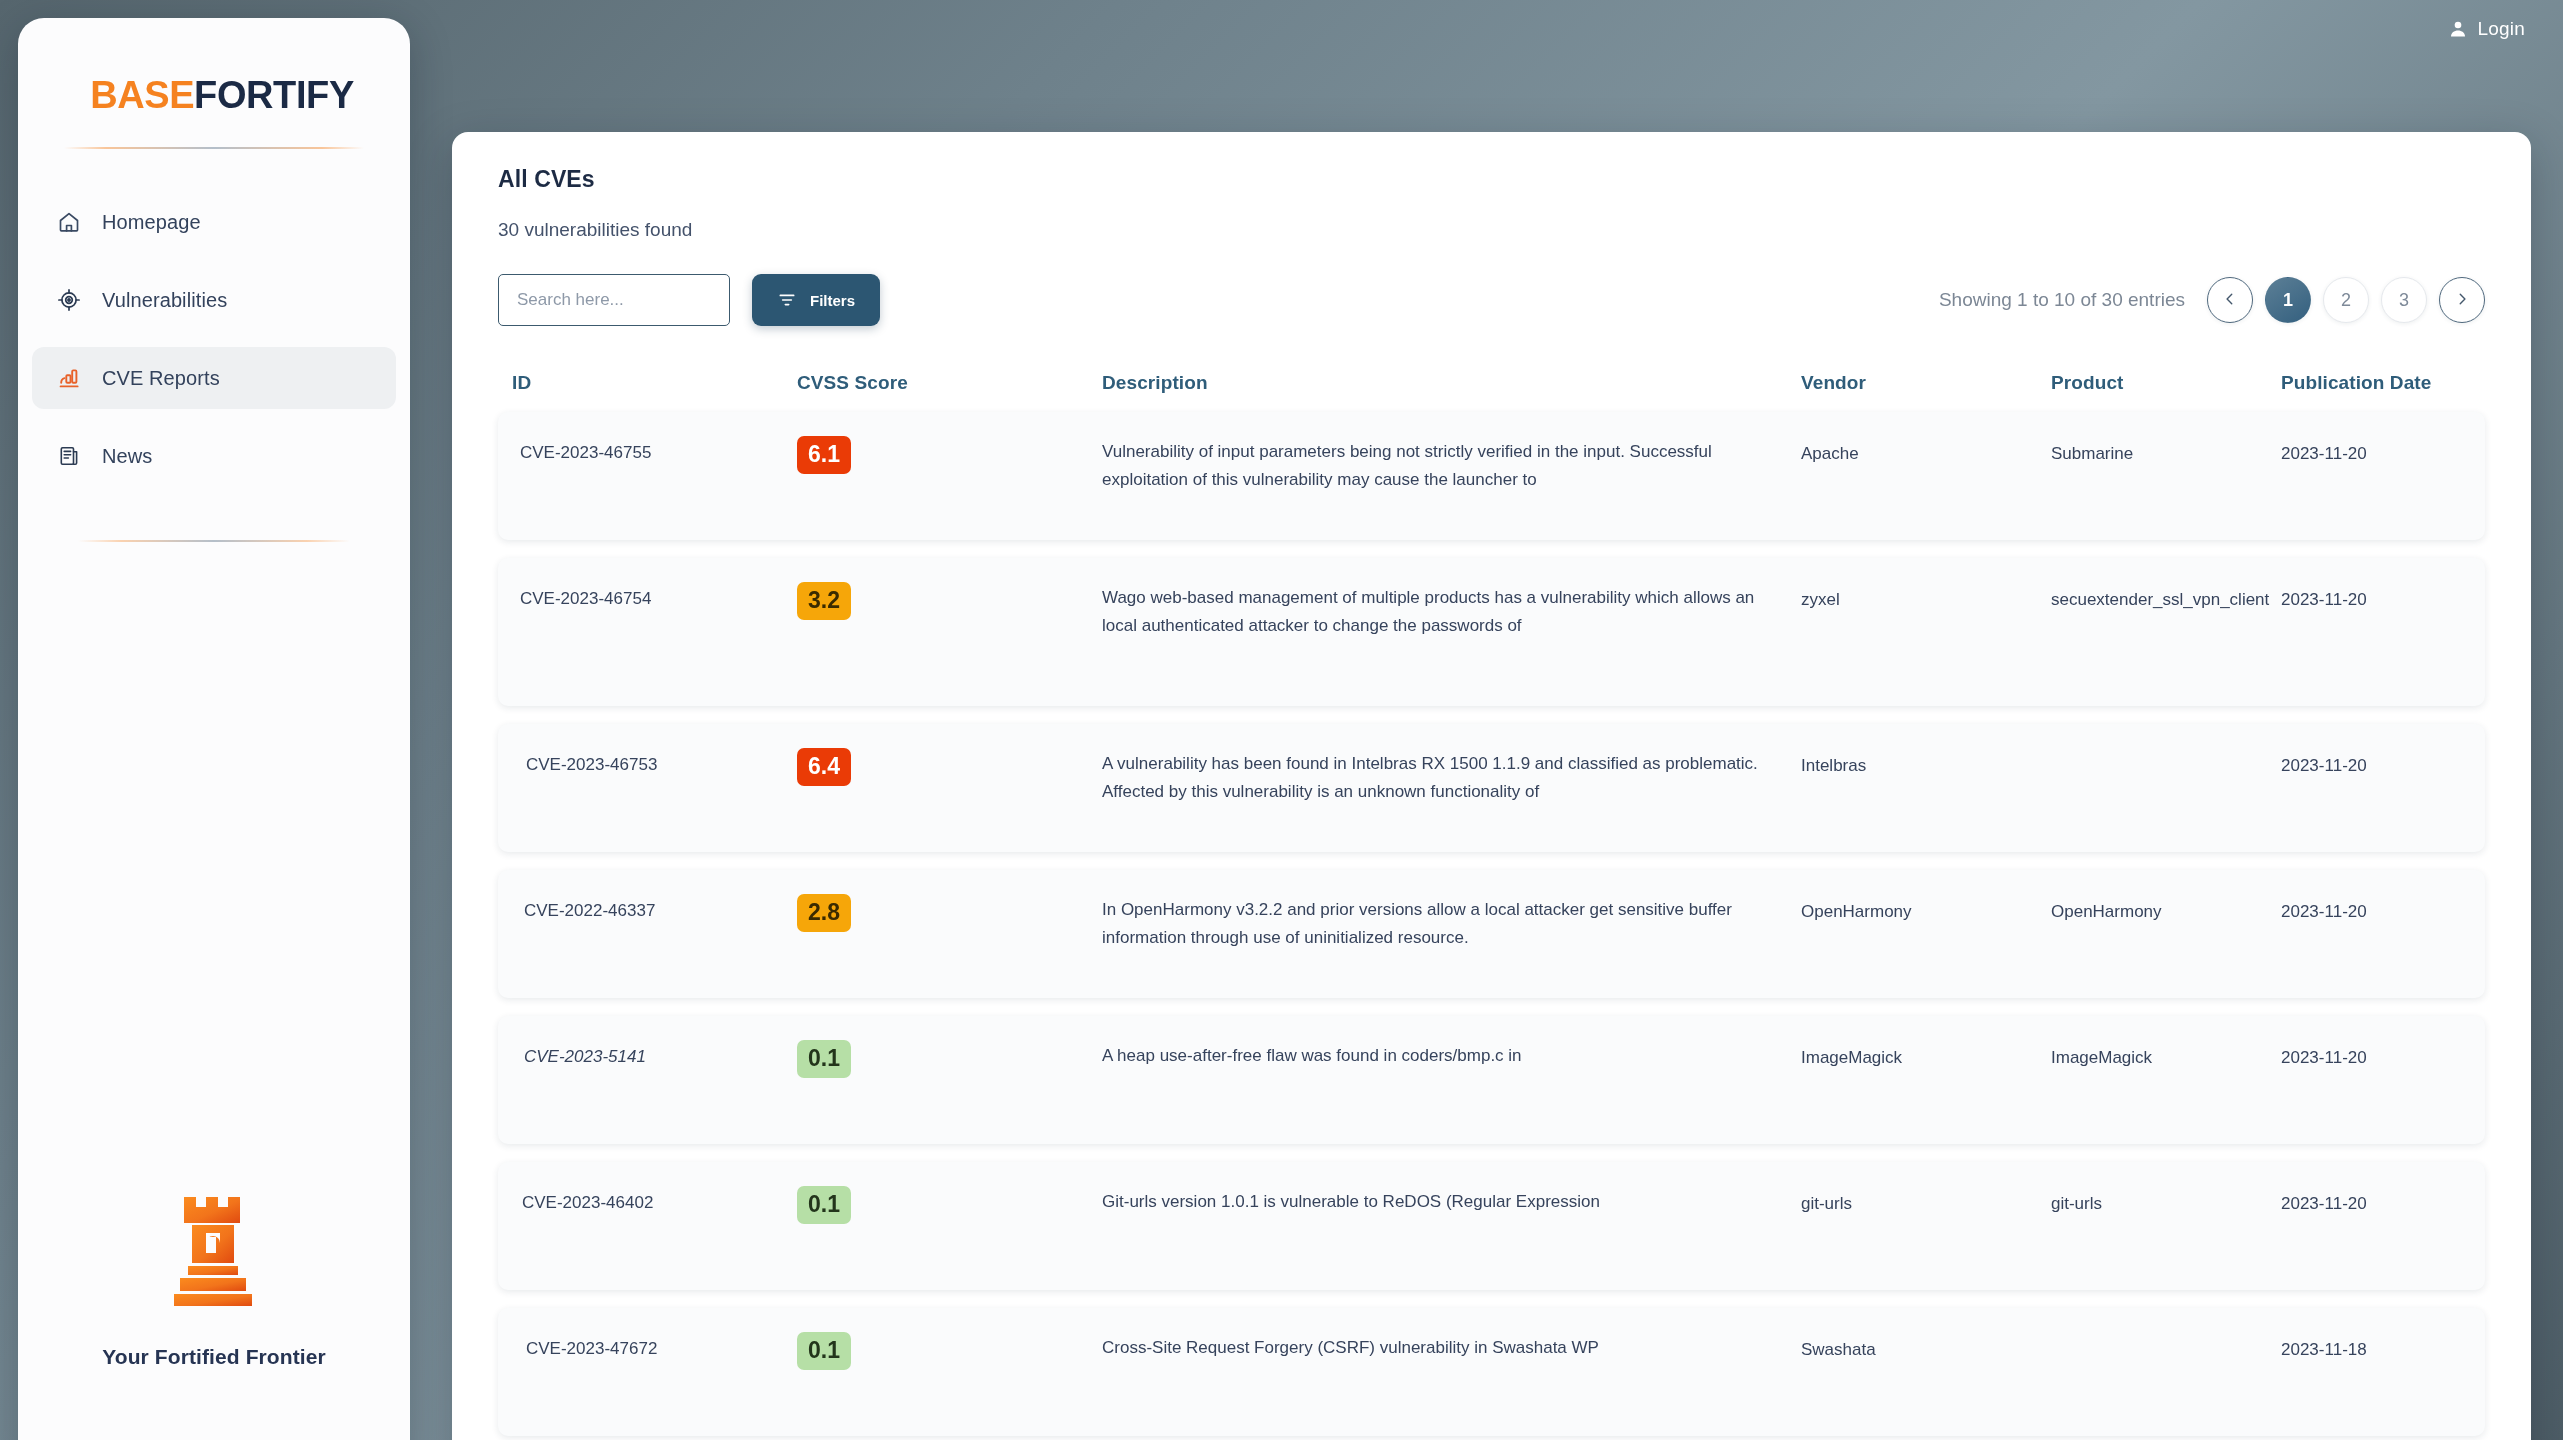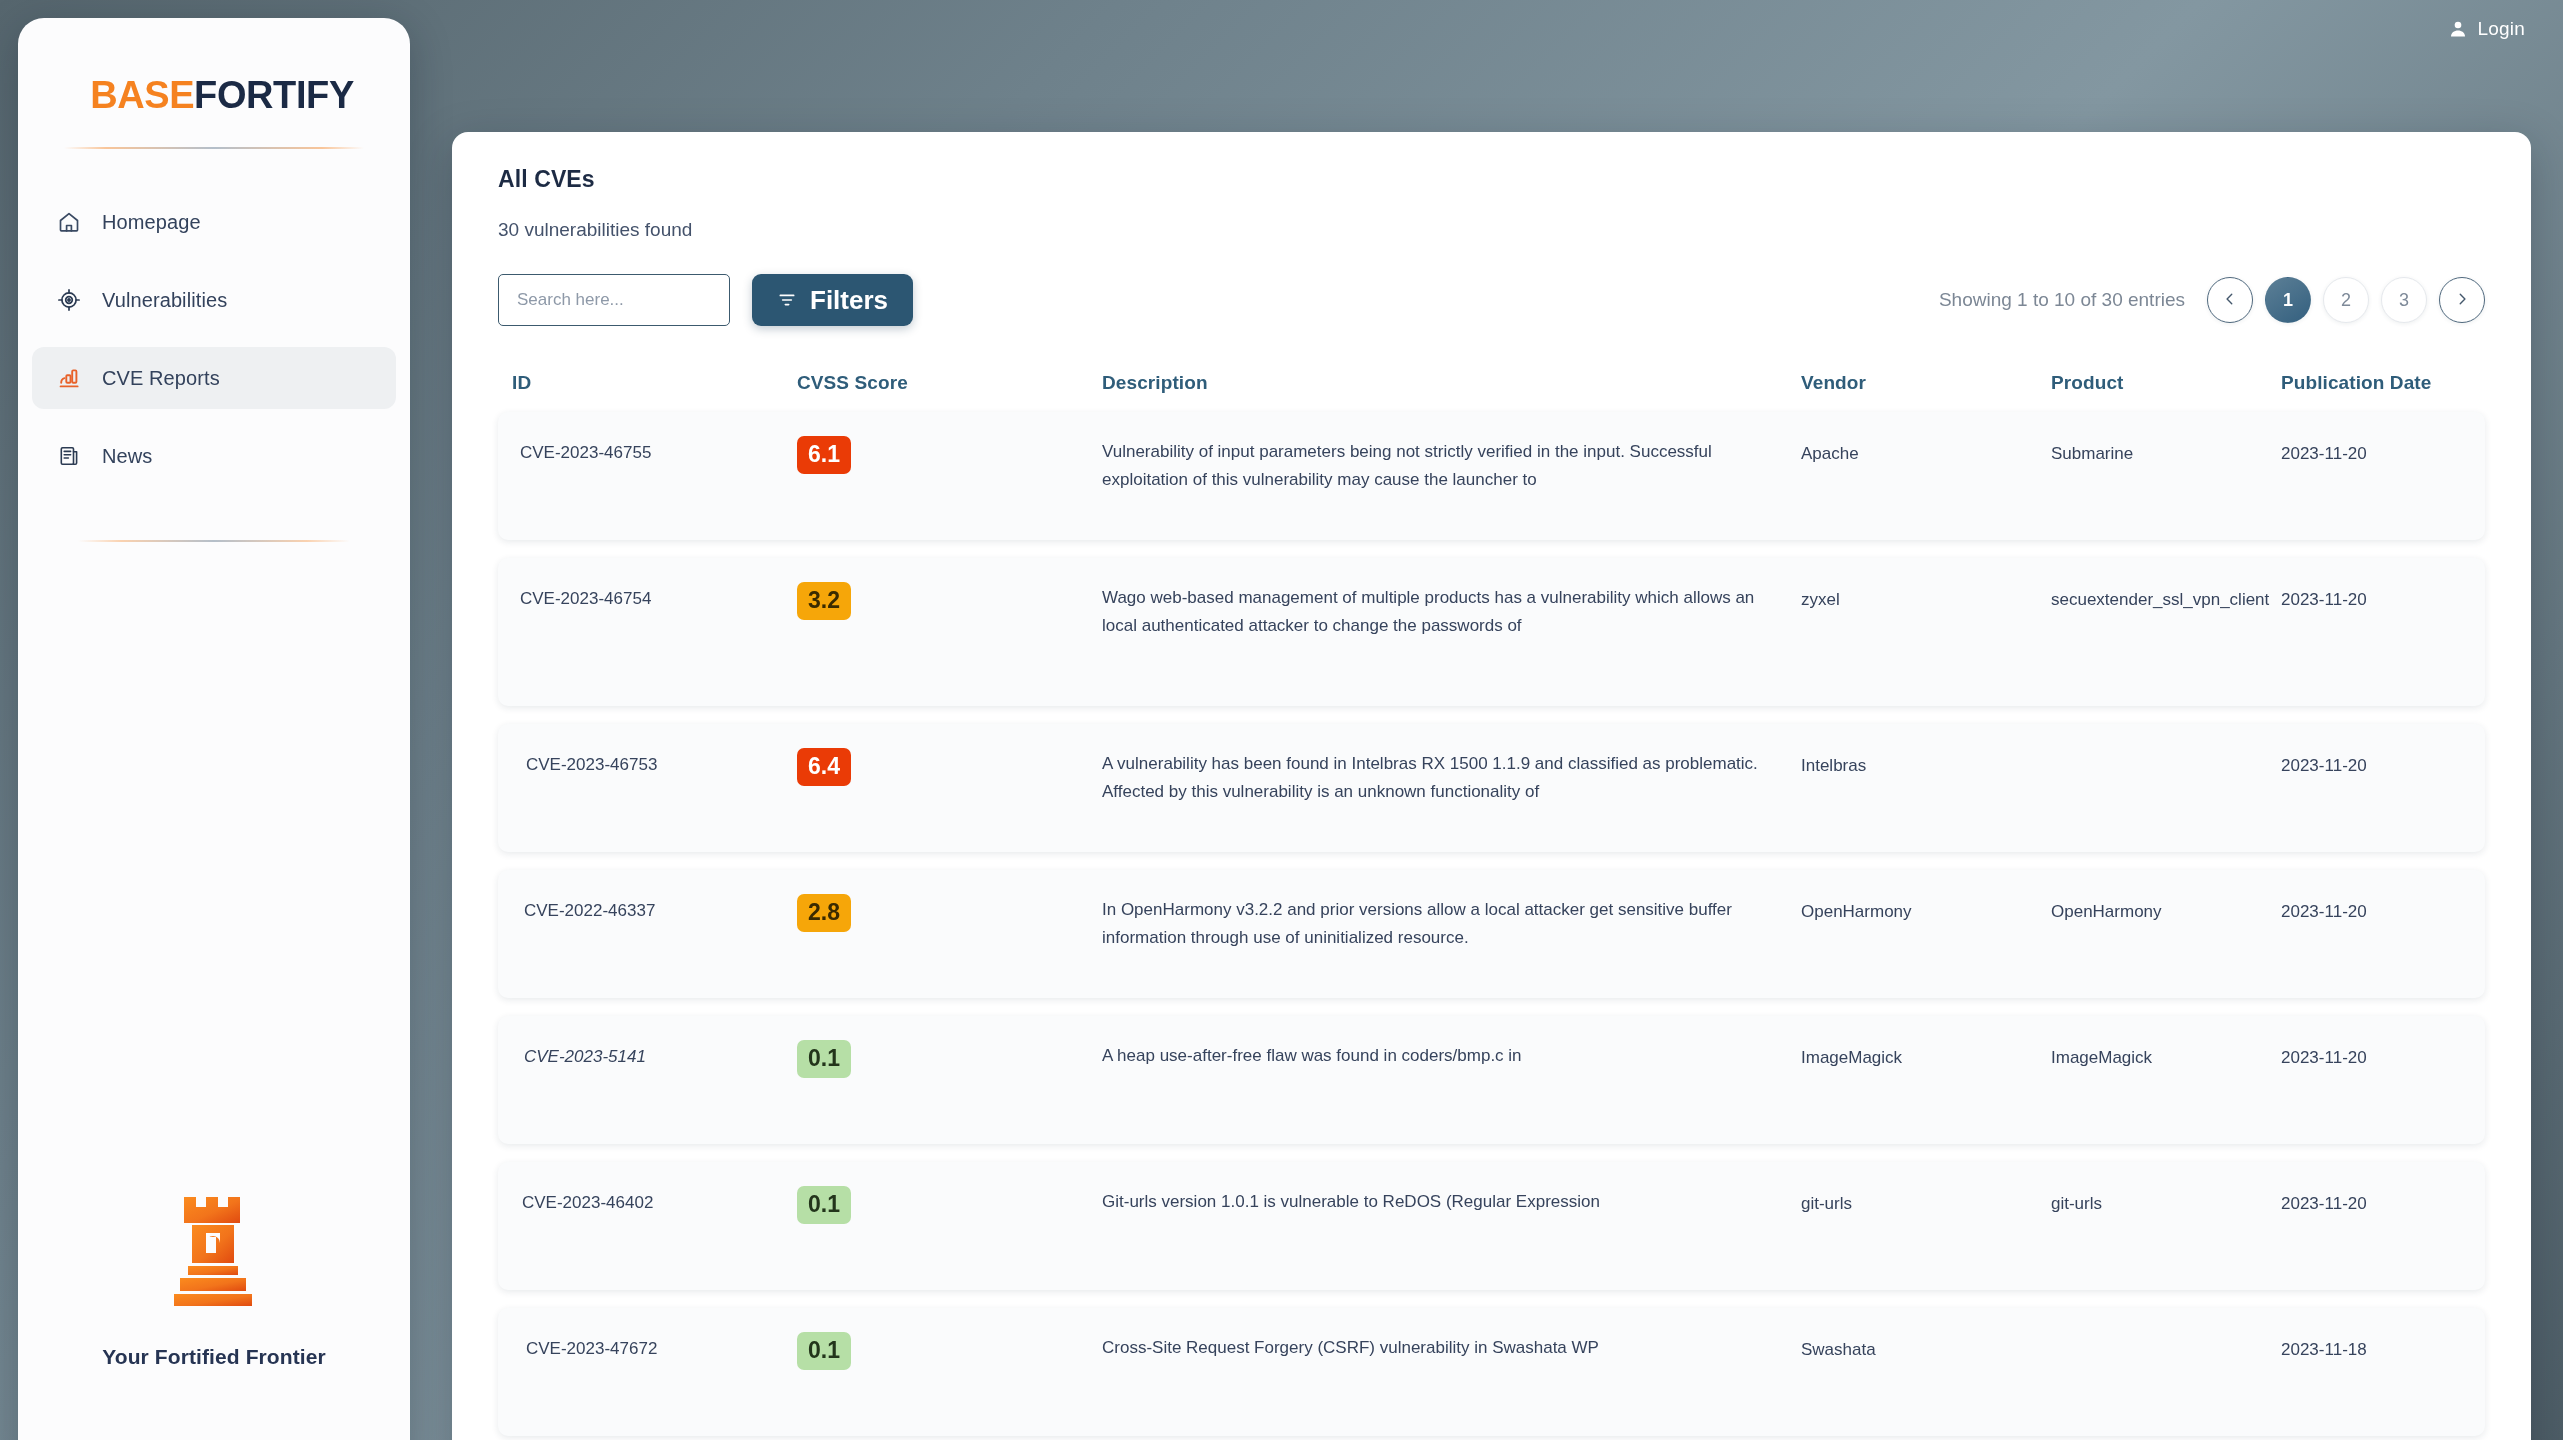--- a/index.html
+++ b/index.html
@@ -159,21 +159,21 @@
   .filters-btn {
     display: flex;
     align-items: center;
     gap: 13px;
     height: 52px;
     padding: 0 25px;
     background: #2c5672;
     color: #ffffff;
     border: none;
     border-radius: 9px;
-    font-size: 26px;
+    font-size: 15px;
     font-weight: 700;
     font-family: "Liberation Sans", sans-serif;
     cursor: pointer;
     box-shadow: 0 3px 10px rgba(20,50,75,.25);
   }
   .filters-btn svg { display: block; }
 
   .toolbar-right { display: flex; align-items: center; gap: 22px; }
   .showing-text { font-size: 19px; color: #7c8795; }
   .pager { display: flex; align-items: center; gap: 12px; }

